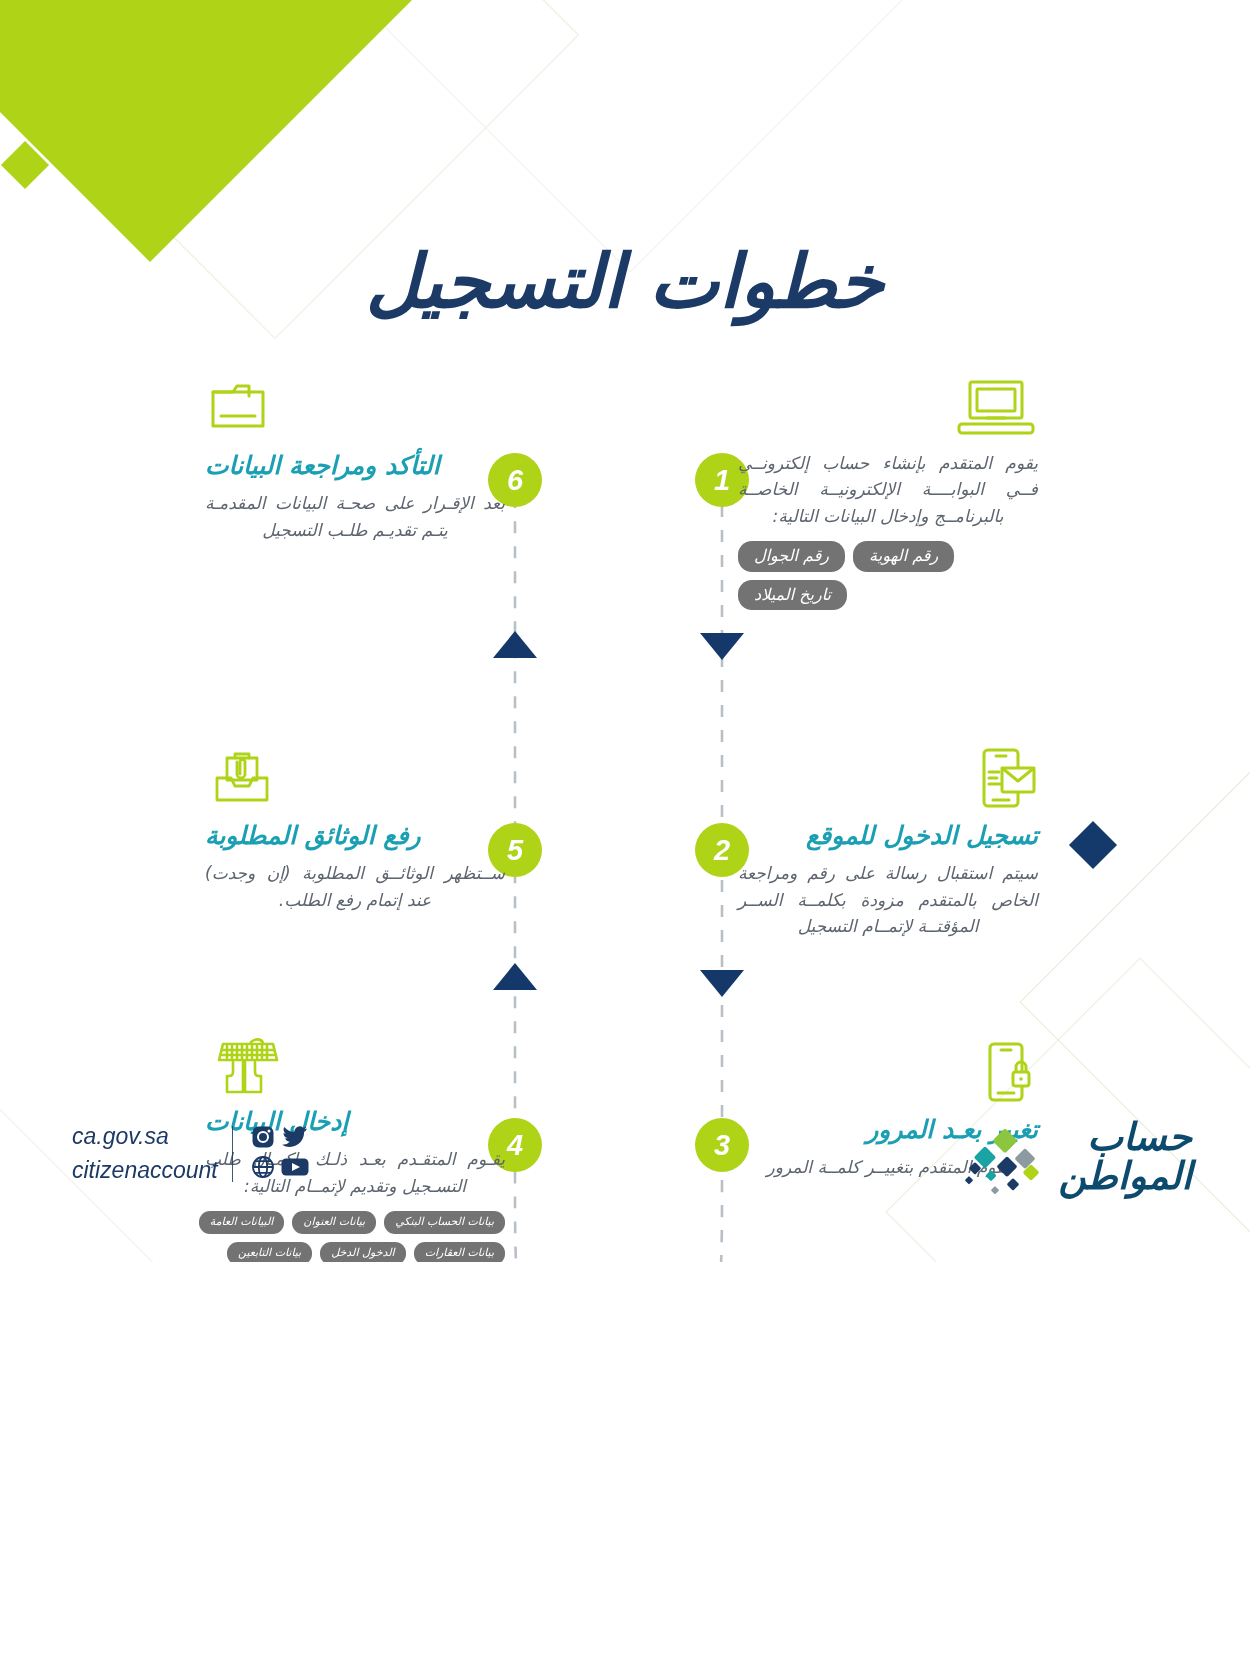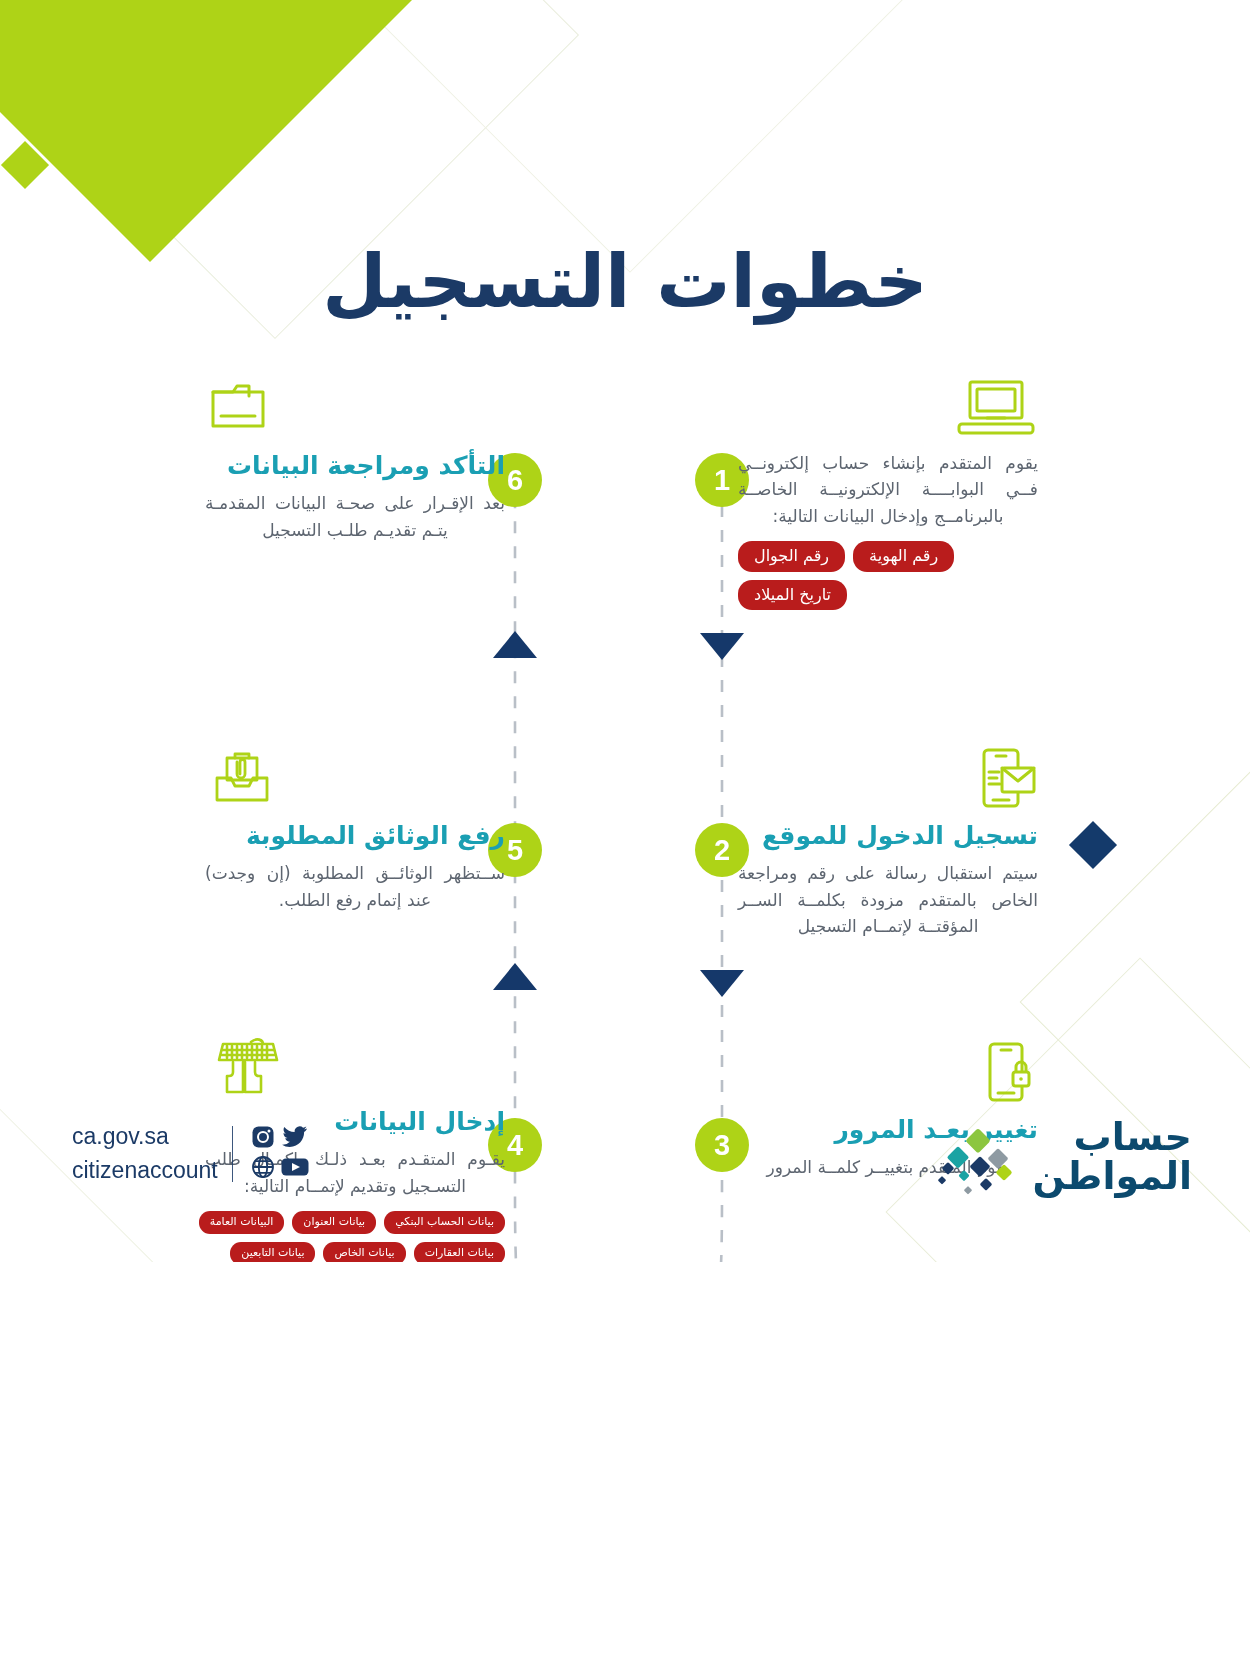--- a/index.html
+++ b/index.html
@@ -12,20 +12,21 @@
     font-family: "DejaVu Sans", "Liberation Sans", sans-serif;
     overflow: hidden;
   }
 
   #poster {
     position: relative;
     width: 1250px;
     height: 1262px;
     background: #ffffff;
     overflow: hidden;
+    font-style: italic;
   }
 
   
   .deco { position: absolute; pointer-events: none; }
 
   .deco-green-tri {
     left: -60px; top: -245px;
     width: 420px; height: 420px;
     background: #aed317;
     transform: rotate(45deg);
@@ -97,21 +98,20 @@
   .col-left  .step-icon { text-align: left;  }
   .step-icon svg { display: inline-block; }
 
   .step-title {
     font-size: 25px;
     font-weight: bold;
     color: #1a9fb3;
     line-height: 1.25;
     margin-bottom: 9px;
     white-space: nowrap;
-    text-align: right;
   }
   .step-title.wrap { white-space: normal; }
 
   .step-desc {
     font-size: 17px;
     color: #5d6570;
     line-height: 1.55;
     text-align: justify;
     text-align-last: center;
   }
@@ -120,21 +120,21 @@
   .tag-rows { margin-top: 12px; }
   .tag-row {
     display: flex;
     gap: 8px;
     margin-bottom: 8px;
   }
   .col-right .tag-row { justify-content: flex-end; }
   .col-left  .tag-row { justify-content: flex-start; }
 
   .tag {
-    background: #b91c1c;
+    background: #737373;
     color: #ffffff;
     border-radius: 14px;
     padding: 6px 16px 7px;
     font-size: 16px;
     white-space: nowrap;
     line-height: 1.1;
   }
   .tag.small { font-size: 11px; padding: 5px 11px 6px; border-radius: 11px; }
 
   
@@ -296,21 +296,21 @@
     <div class="step-title">إدخال البيانات</div>
     <div class="step-desc">يقـوم المتقـدم بعـد ذلـك بإكمـال طلب التسـجيل وتقديم لإتمــام التالية:</div>
     <div class="tag-rows">
       <div class="tag-row">
         <span class="tag small">بيانات الحساب البنكي</span>
         <span class="tag small">بيانات العنوان</span>
         <span class="tag small">البيانات العامة</span>
       </div>
       <div class="tag-row">
         <span class="tag small">بيانات العقارات</span>
-        <span class="tag small">بيانات الخاص</span>
+        <span class="tag small">الدخول الدخل</span>
         <span class="tag small">بيانات التابعين</span>
       </div>
     </div>
   </div>
 
   <div class="col-left" style="top:748px;">
     <div class="step-icon">
       <svg width="74" height="62" viewBox="0 0 74 62" fill="none" stroke="#aed317" stroke-width="2.8" stroke-linejoin="round" stroke-linecap="round">
         <path d="M22 10 h30 v22 h-30 z"></path>
         <path d="M30 10 v-4 h14 v4"></path>

